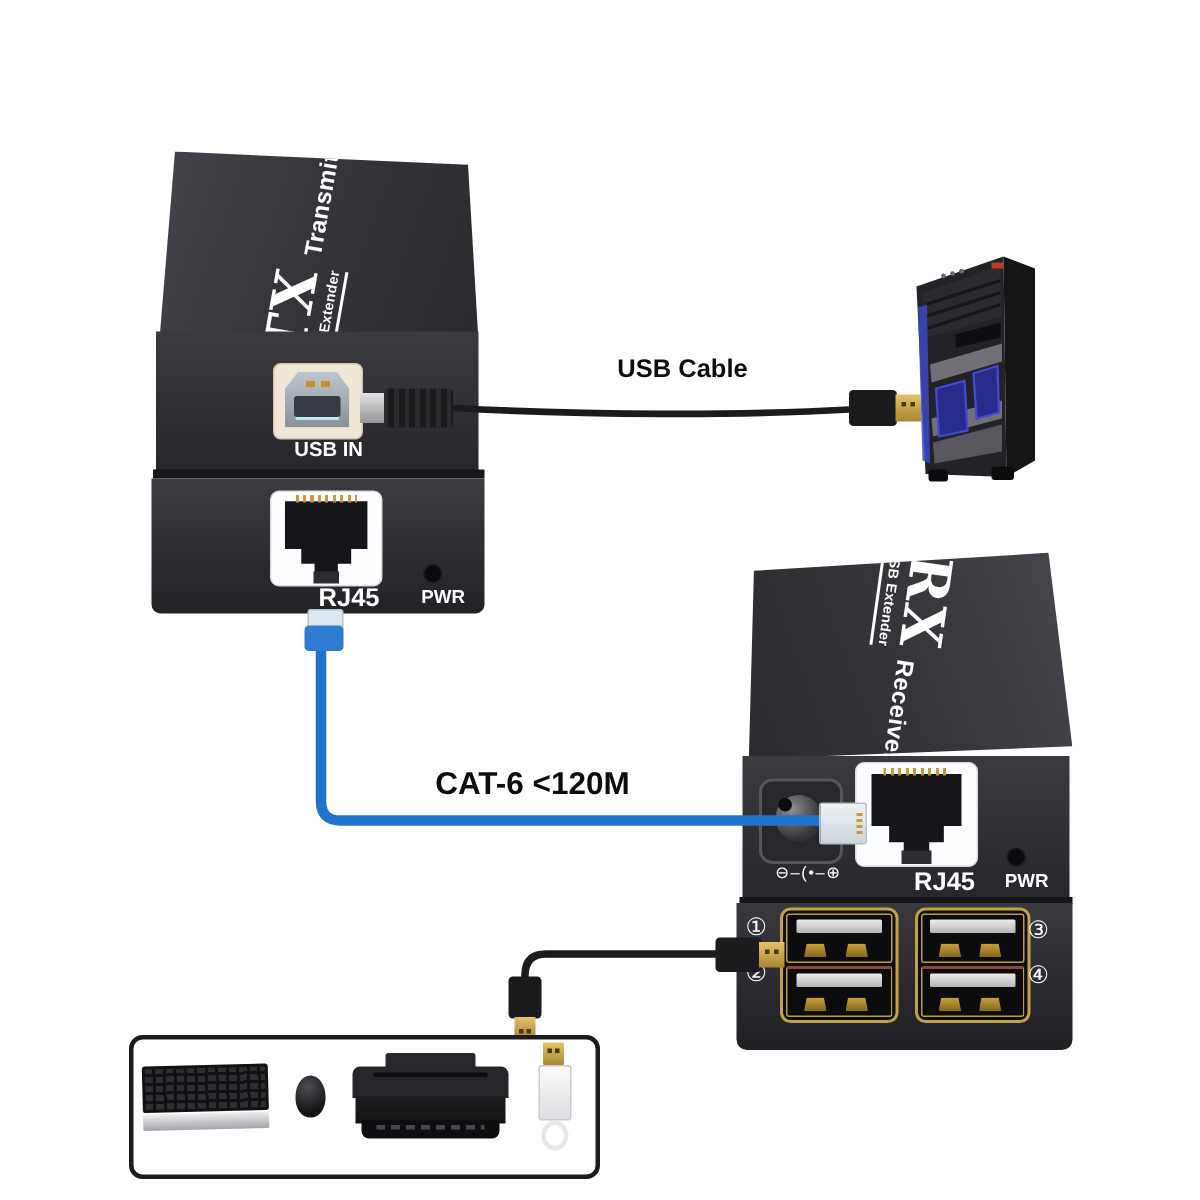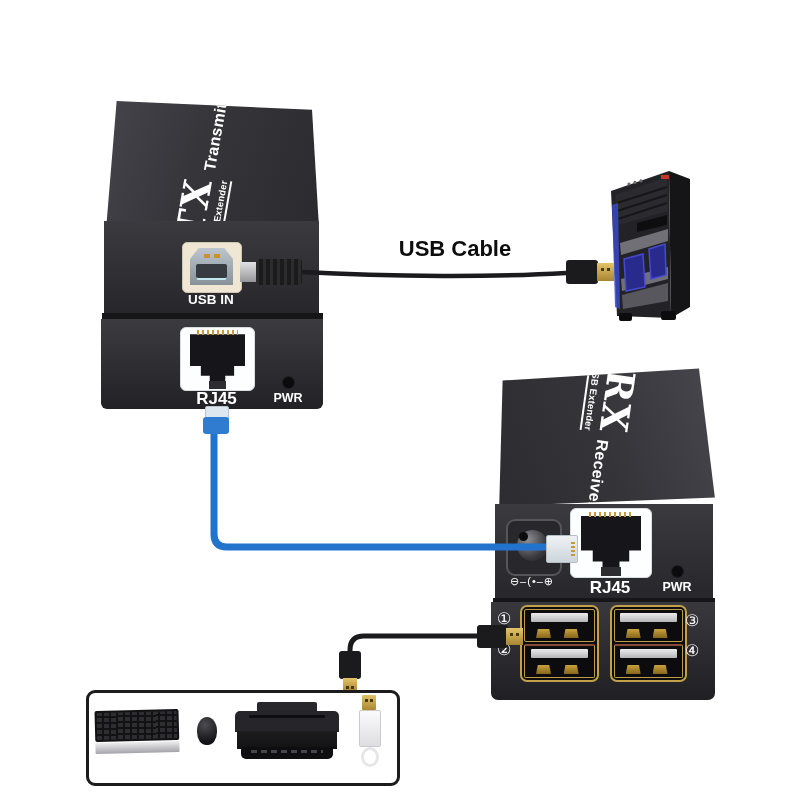--- a/index.html
+++ b/index.html
@@ -27,21 +27,21 @@
   
   .dev-text{position:absolute;left:50%;top:52%;display:flex;align-items:center;gap:7px;white-space:nowrap;}
   .rot-tx{transform:translate(-50%,-50%) rotate(-80deg);}
   .rot-rx{transform:translate(-50%,-50%) rotate(98deg);}
   .dev-col{display:flex;flex-direction:column;align-items:center;gap:3px;}
   .dev-big{font-family:"DejaVu Serif",serif;font-weight:bold;font-size:38px;line-height:.85;color:#fff;letter-spacing:1px;}
   .dev-sub{font-size:9.5px;font-weight:bold;color:#fff;border-bottom:2px solid #fff;padding-bottom:1px;letter-spacing:.2px;}
   .dev-role{font-size:16px;font-weight:bold;color:#fff;letter-spacing:.3px;}
 
   
-  .wlabel{position:absolute;color:#fff;font-weight:bold;text-align:center;}
+  .wlabel{position:absolute;color:#fff;font-weight:bold;text-align:right;}
 
   
   .usbb-port{left:182px;top:242px;width:58px;height:49px;background:#efe7d4;border:1px solid #cfc7af;border-radius:5px;}
   .usbb-metal{position:absolute;left:7px;top:5px;width:43px;height:37px;
               background:linear-gradient(#bdc6ce,#87919a);
               clip-path:polygon(20% 0,80% 0,100% 30%,100% 100%,0 100%,0 30%);}
   .usbb-slot{position:absolute;left:13px;top:21px;width:31px;height:14px;background:#363c42;border-radius:2px;
              box-shadow:0 3px 0 -1px #bfe9f0;}
   .usbb-pin{position:absolute;top:11px;width:6px;height:4px;background:#c8922a;}
 
@@ -254,21 +254,22 @@
   <div class="plug-gold" style="left:506px;top:628px;width:17px;height:17px;">
     <div class="dot" style="left:4px;top:5px;"></div>
       <div class="dot" style="left:10px;top:5px;"></div>
   </div>
   <div class="plug-body" style="left:339px;top:651px;width:22px;height:28px;"></div>
   <div class="plug-gold" style="left:343px;top:678px;width:14px;height:14px;">
     <div class="dot" style="left:3px;top:8px;"></div>
       <div class="dot" style="left:8px;top:8px;"></div>
   </div>
 
-  <div class="blabel" style="left:385px;top:236px;width:140px;font-size:22px;">USB Cable</div>
+  <div class="blabel" style="left:385px;top:236px;width:140px;font-size:17px;">USB Cable</div>
+  <div class="blabel" style="left:250px;top:511px;width:210px;font-size:21px;">CAT-6  &lt;120M</div>
 
   <div class="abs panel">
     <div class="kb">
       <div class="kb-top"></div>
       <div class="kb-base"></div>
     </div>
     <div class="mouse"></div>
     <div class="printer">
       <div class="pr-lid"></div>
       <div class="pr-top">

